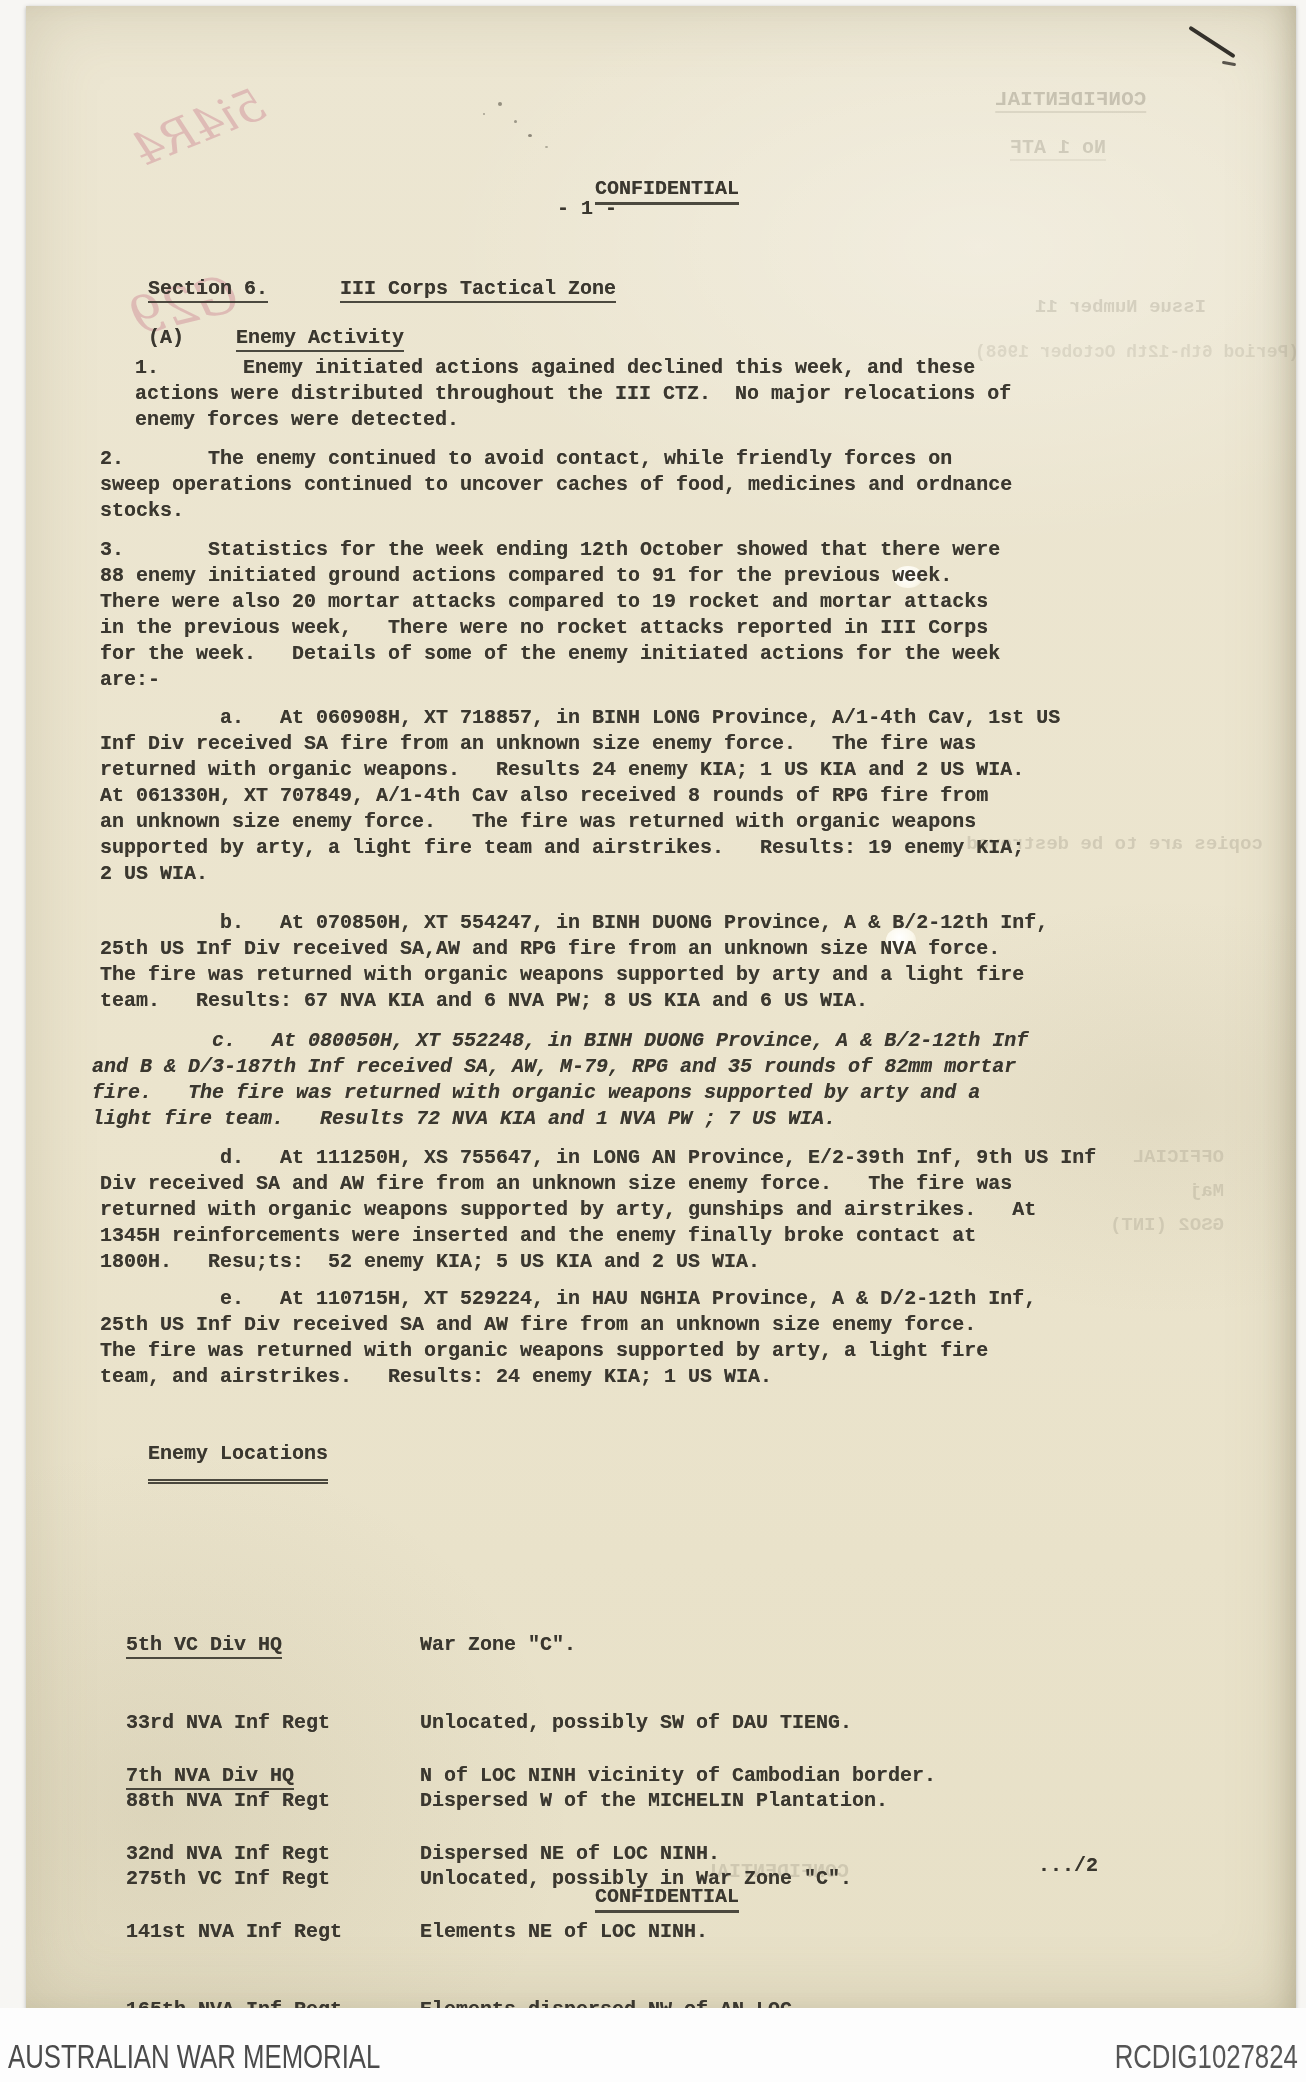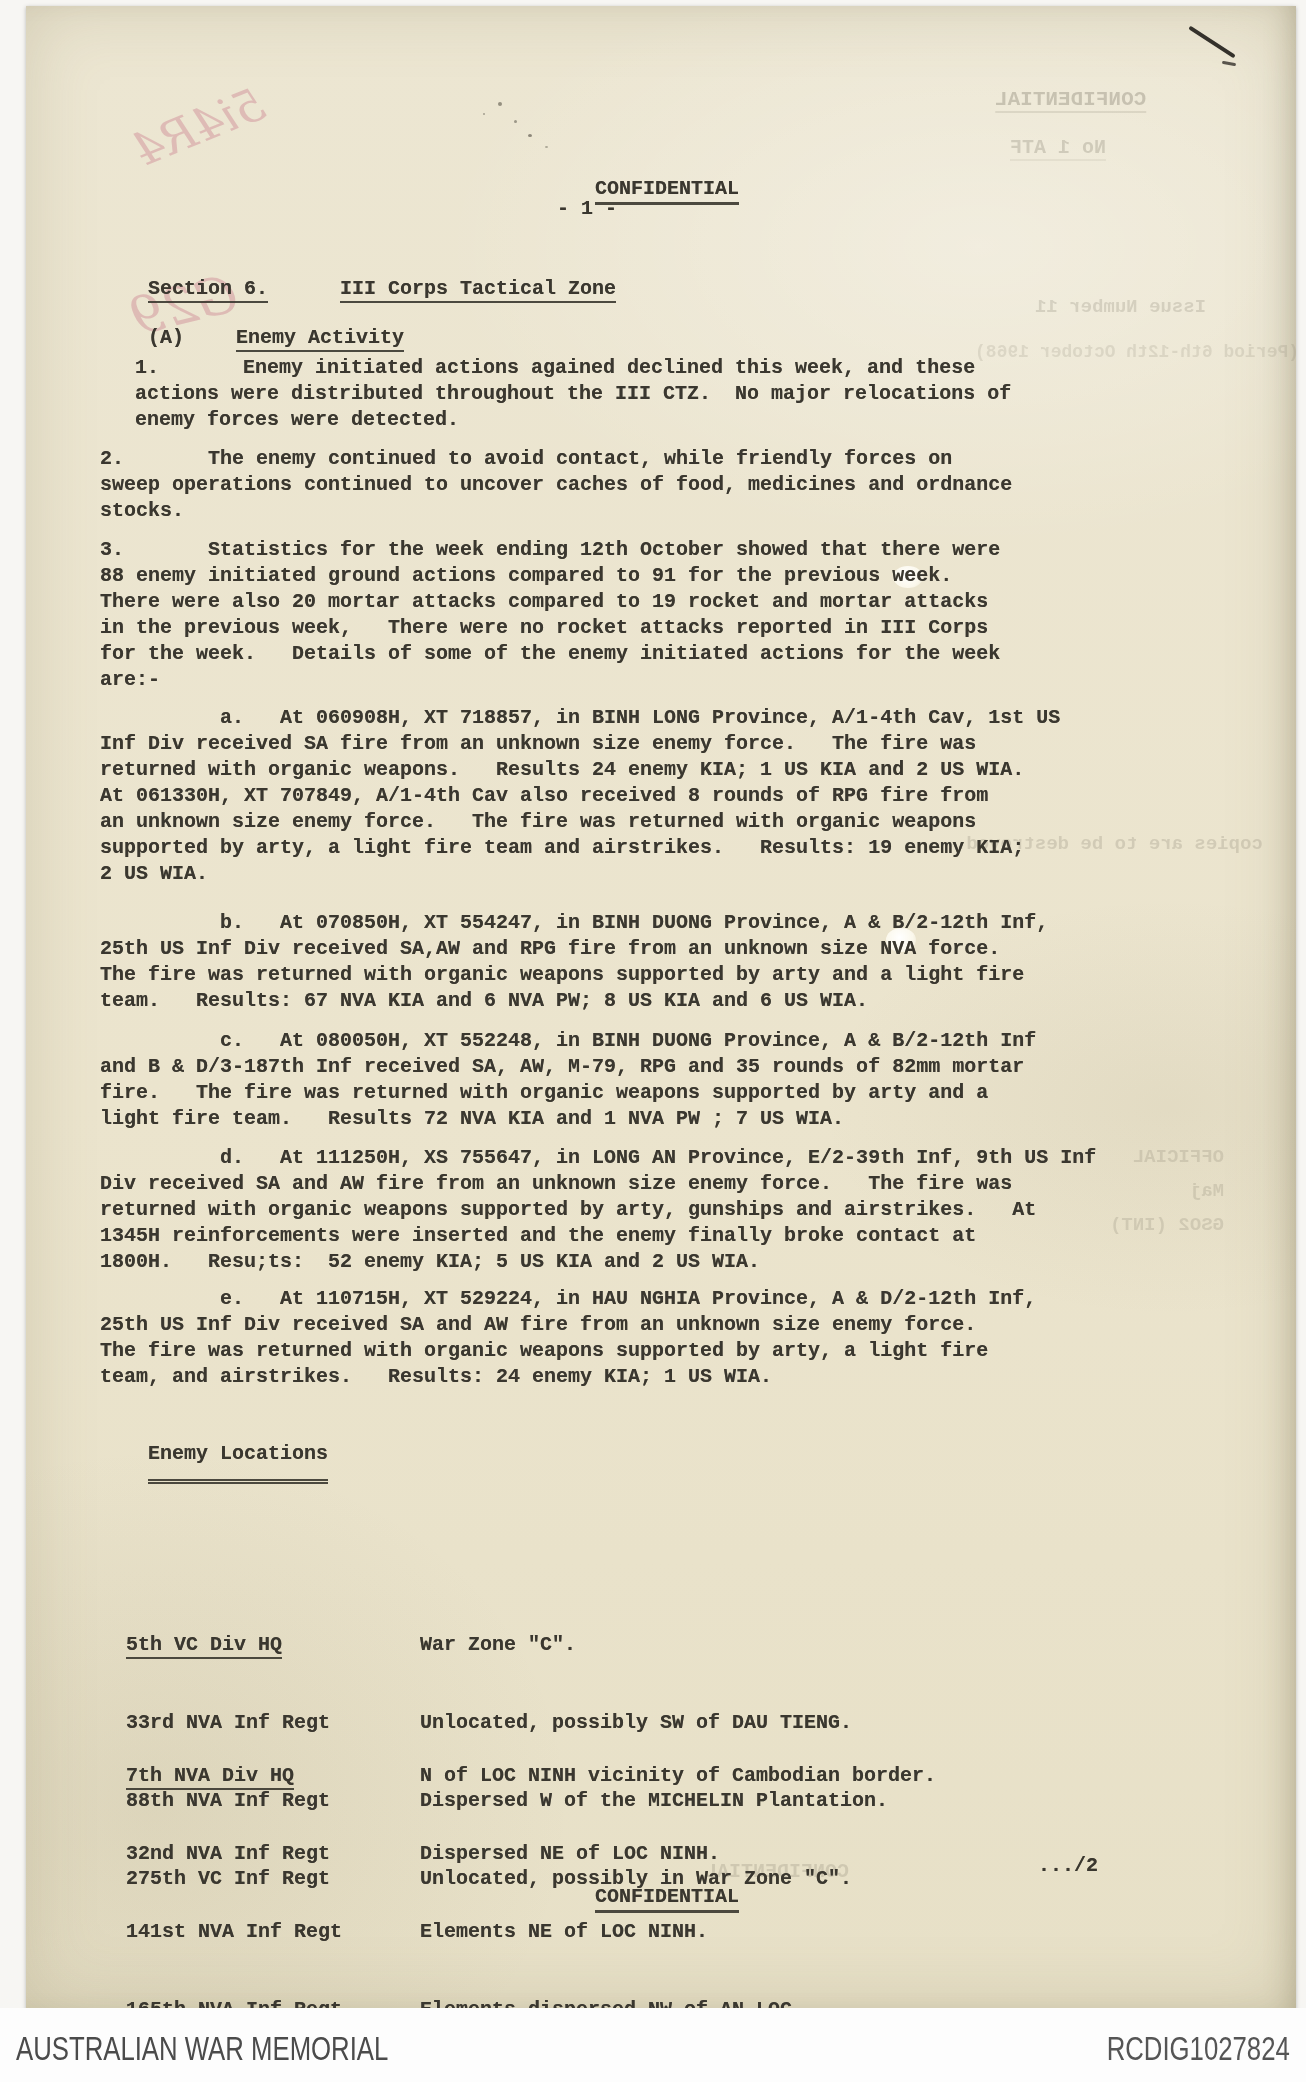--- a/index.html
+++ b/index.html
@@ -42,21 +42,21 @@
   .speck{position:absolute;background:#4c483d;border-radius:50%;}
   .ink-mark{position:absolute;background:#34312b;border-radius:2px;}
   .punch-hole{
     position:absolute;border-radius:50%;
     background:radial-gradient(circle at 45% 40%, #ffffff 0%, #fbf8ec 60%, rgba(245,240,222,0) 100%);
     filter:blur(0.6px);
   }
   .digit-bar{
     position:absolute;left:0;top:2008px;width:1306px;height:74px;
     background:#fdfdfd;display:flex;justify-content:space-between;align-items:flex-end;
-    padding:8px;box-sizing:border-box;
+    padding:0;box-sizing:border-box;
   }
   .digit-bar .src{
     font-family:"Liberation Sans","DejaVu Sans",sans-serif;font-size:33px;color:#4b4b4b;
     transform:scaleX(0.78);transform-origin:left bottom;margin:0 0 6px 8px;letter-spacing:0;
   }
   .digit-bar .ref{
     font-family:"Liberation Sans","DejaVu Sans",sans-serif;font-size:33px;color:#555555;
     transform:scaleX(0.78);transform-origin:right bottom;margin:0 8px 6px 0;
   }
 </style>
@@ -121,21 +121,21 @@
 Inf Div received SA fire from an unknown size enemy force.   The fire was
 returned with organic weapons.   Results 24 enemy KIA; 1 US KIA and 2 US WIA.
 At 061330H, XT 707849, A/1-4th Cav also received 8 rounds of RPG fire from
 an unknown size enemy force.   The fire was returned with organic weapons
 supported by arty, a light fire team and airstrikes.   Results: 19 enemy KIA;
 2 US WIA.</div>
   <div class="tw" style="left:100px;top:910px;">          b.   At 070850H, XT 554247, in BINH DUONG Province, A &amp; B/2-12th Inf,
 25th US Inf Div received SA,AW and RPG fire from an unknown size NVA force.
 The fire was returned with organic weapons supported by arty and a light fire
 team.   Results: 67 NVA KIA and 6 NVA PW; 8 US KIA and 6 US WIA.</div>
-  <div class="tw" style="left:100px;top:1028px;">          c.   At 080050H, XT 552248, in BINH DUONG Province, A &amp; B/2-12th Inf
+  <div class="tw" style="left:92px;top:1028px;font-style:italic;">          c.   At 080050H, XT 552248, in BINH DUONG Province, A &amp; B/2-12th Inf
 and B &amp; D/3-187th Inf received SA, AW, M-79, RPG and 35 rounds of 82mm mortar
 fire.   The fire was returned with organic weapons supported by arty and a
 light fire team.   Results 72 NVA KIA and 1 NVA PW ; 7 US WIA.</div>
   <div class="tw" style="left:100px;top:1145px;">          d.   At 111250H, XS 755647, in LONG AN Province, E/2-39th Inf, 9th US Inf
 Div received SA and AW fire from an unknown size enemy force.   The fire was
 returned with organic weapons supported by arty, gunships and airstrikes.   At
 1345H reinforcements were inserted and the enemy finally broke contact at
 1800H.   Resu;ts:  52 enemy KIA; 5 US KIA and 2 US WIA.</div>
   <div class="tw" style="left:100px;top:1286px;">          e.   At 110715H, XT 529224, in HAU NGHIA Province, A &amp; D/2-12th Inf,
 25th US Inf Div received SA and AW fire from an unknown size enemy force.

